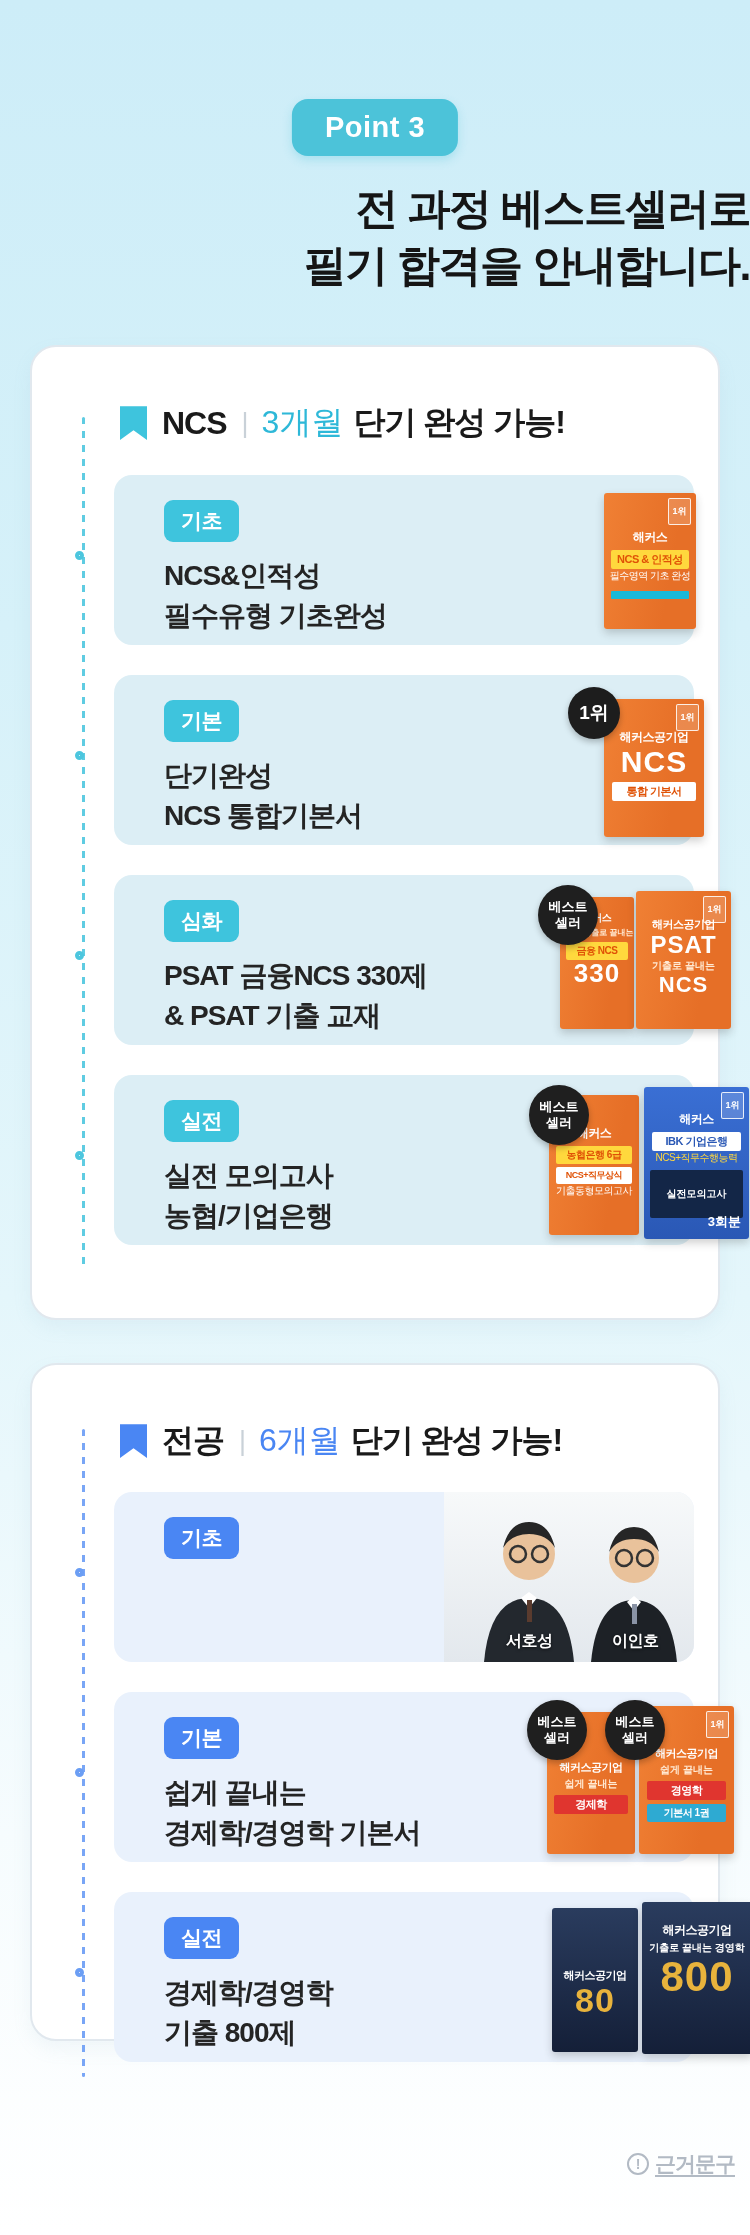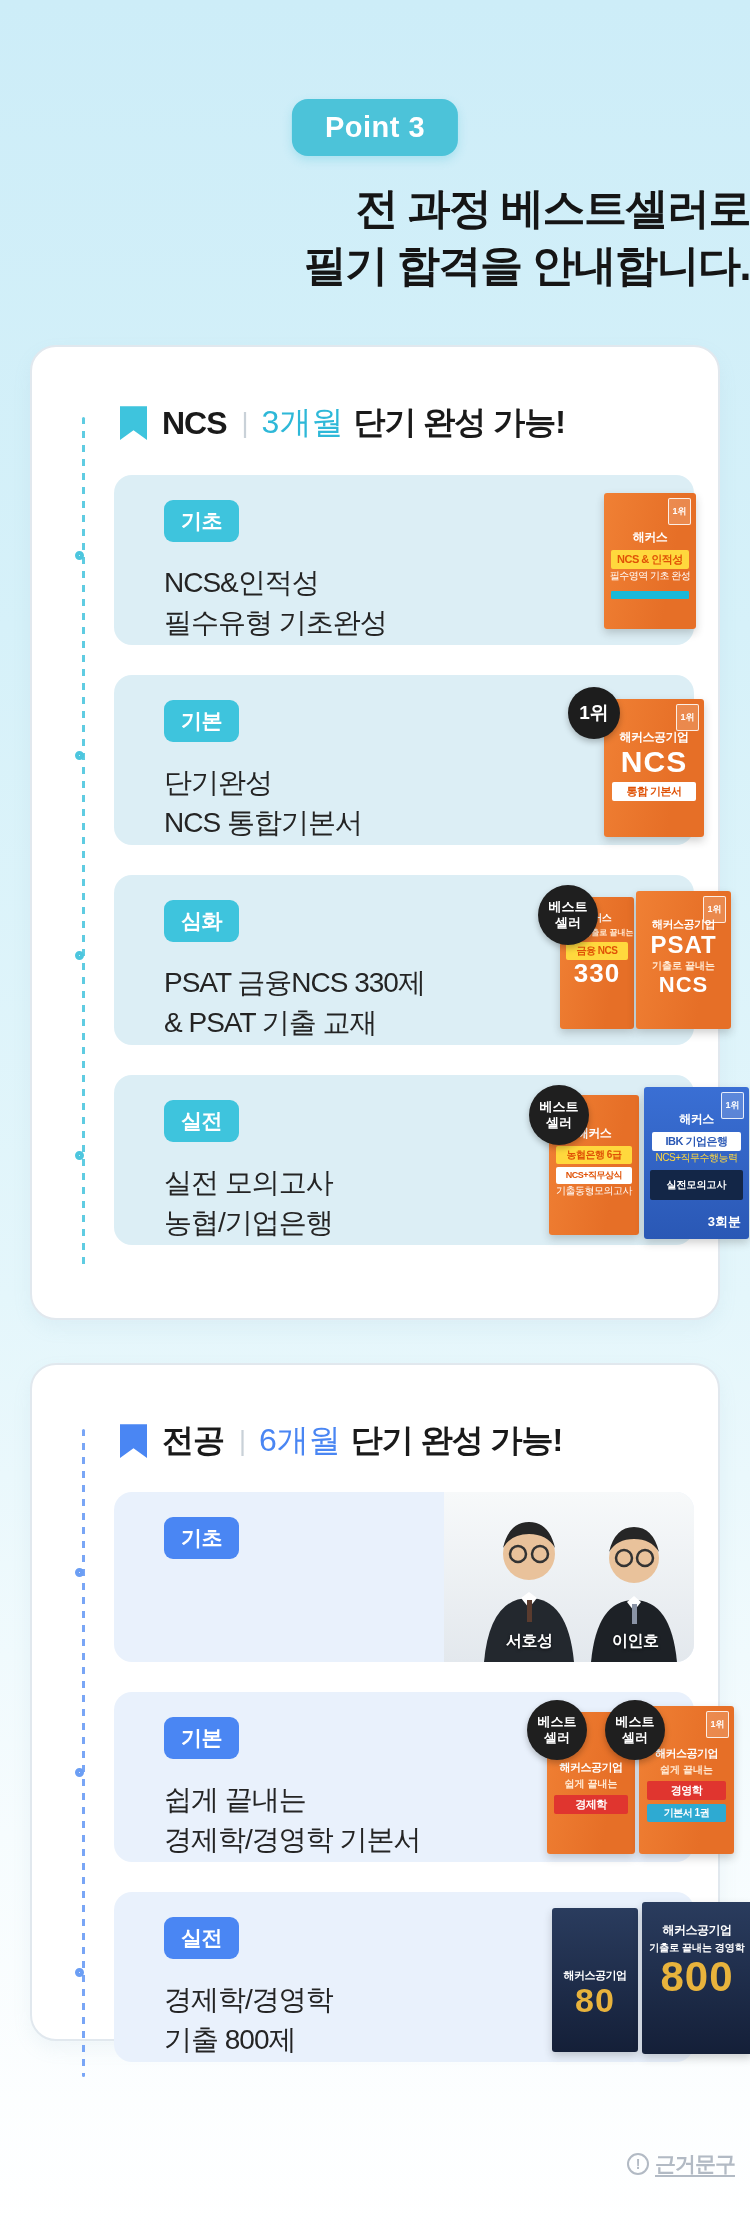--- a/index.html
+++ b/index.html
@@ -42,21 +42,21 @@
   .card-major .hdr-highlight { color:#4a86f3; }
 
   .item { position:absolute; left:82px; width:580px; height:170px; border-radius:18px; }
   .card-ncs .item   { background:#dceef5; }
   .card-major .item { background:#e9f1fc; }
   .item-inner { position:absolute; left:50px; top:25px; }
   .lv-badge { display:inline-block; padding:7px 17px; border-radius:9px; color:#fff;
     font-size:21px; font-weight:800; letter-spacing:-.5px; }
   .card-ncs .lv-badge { background:#3ec4dd; }
   .card-major .lv-badge { background:#4a86f3; }
-  .item-text { margin-top:21px; font-size:28px; font-weight:400; color:#242424;
+  .item-text { margin-top:14px; font-size:28px; font-weight:700; color:#242424;
     line-height:1.43; letter-spacing:-1px; }
 
   
   .book-area { position:absolute; }
   .bk { position:absolute; border-radius:3px; box-shadow:0 4px 9px rgba(40,40,40,.22); overflow:hidden; }
   .bk.orange { background:linear-gradient(100deg,#f08034 0%,#e66f27 70%); }
   .bk.blue   { background:linear-gradient(180deg,#3a6fd4,#2a58b5); }
   .bk.navy   { background:linear-gradient(180deg,#2a3c5e,#141f38); }
   .bk-logo { position:absolute; top:5px; right:5px; width:23px; height:27px;
     background:rgba(255,255,255,.18); border:1px solid rgba(255,255,255,.85);
@@ -71,21 +71,21 @@
   .bk-strip { position:absolute; bottom:30px; left:8%; width:84%; height:8px; background:#19b9d8; border-radius:1px; }
   .bk-big { text-align:center; color:#fff; font-size:30px; font-weight:800; letter-spacing:1px; line-height:1.05; }
   .bk-big.gold { color:#e8b33c; }
   .rank-circle { position:absolute; width:52px; height:52px; border-radius:50%; background:#1d1d1d;
     color:#fff; display:flex; align-items:center; justify-content:center;
     font-size:19px; font-weight:800; z-index:3; box-shadow:0 3px 6px rgba(0,0,0,.25); }
   .best-circle { position:absolute; width:60px; height:60px; border-radius:50%; background:#1f1f1f;
     color:#fff; display:flex; flex-direction:column; align-items:center; justify-content:center;
     font-size:13px; font-weight:800; line-height:1.2; z-index:3; box-shadow:0 3px 6px rgba(0,0,0,.25); }
   .dark-label { margin:5px auto 0; width:88%; background:#132647; color:#fff; font-size:10px;
-    font-weight:800; text-align:center; padding:8px 0; border-radius:2px; }
+    font-weight:800; text-align:center; padding:17px 0; border-radius:2px; }
   .count-tag { position:absolute; bottom:8px; right:8px; color:#fff; font-size:13px; font-weight:800; }
 
   
   .photo { position:absolute; right:0; top:0; width:250px; height:170px;
     border-radius:0 18px 18px 0; overflow:hidden;
     background:linear-gradient(180deg,#f7f9fa 0%,#e3e8ed 100%); }
   .inst-name { position:absolute; bottom:10px; color:#fff; font-size:16px; font-weight:800;
     text-shadow:0 1px 3px rgba(0,0,0,.65); letter-spacing:-.5px; }
   .inst-name.n1 { left:62px; }
   .inst-name.n2 { left:168px; }

